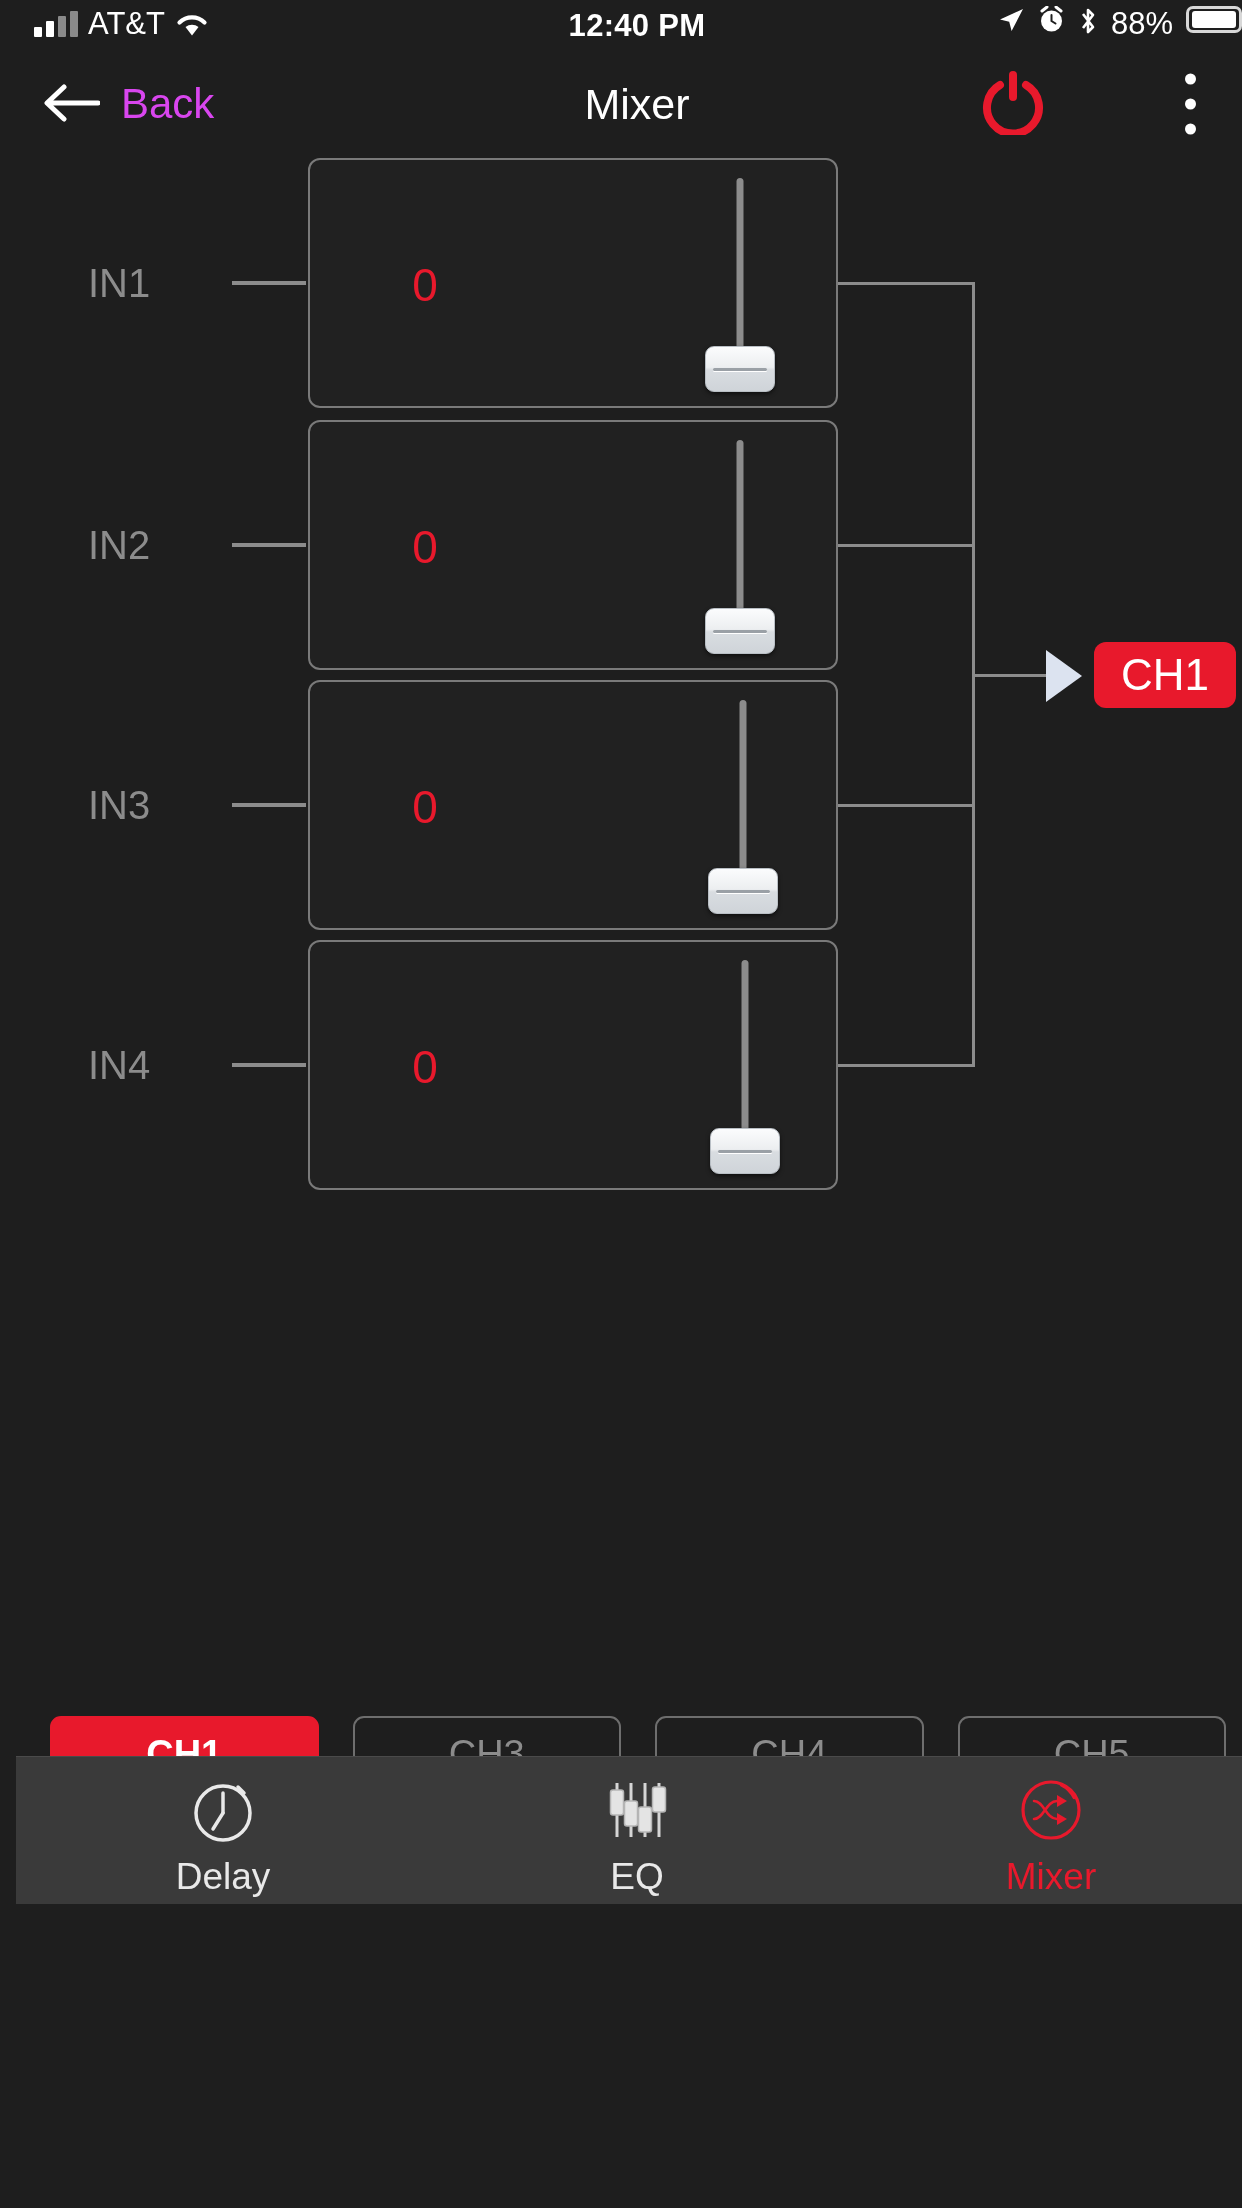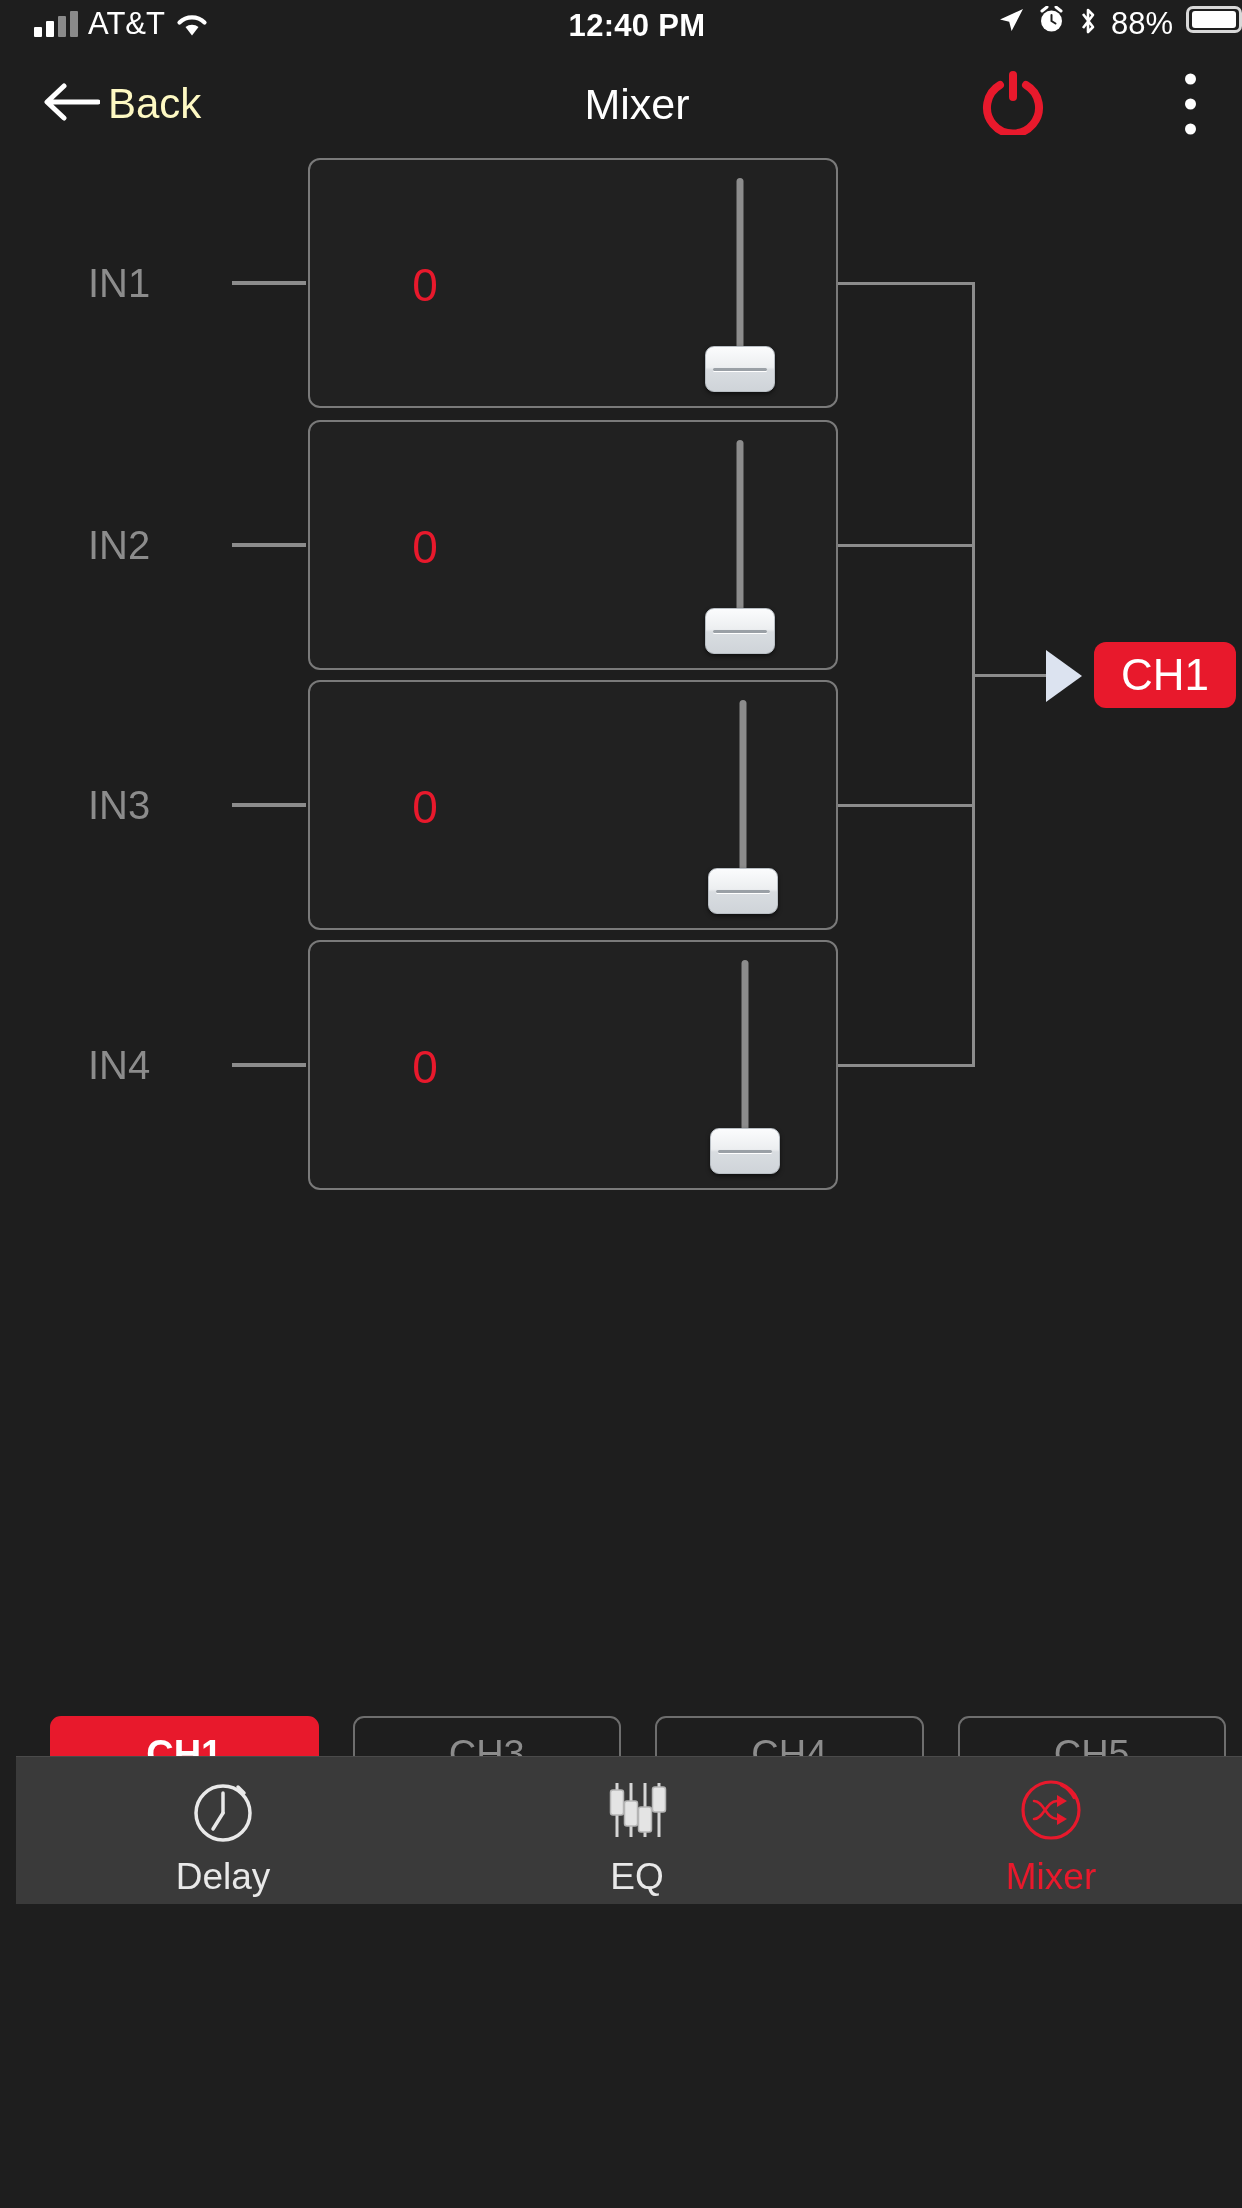--- a/index.html
+++ b/index.html
@@ -38,21 +38,21 @@
   .batt::after {
     content:""; position:absolute; right:-8px; top:9px; width:4px; height:10px;
     background:#d8d8d8; border-radius:0 2px 2px 0;
   }
   .batt b { display:block; height:17px; width:44px; margin-left:3px; background:#fff; border-radius:3px; }
 
   
   .navbar { position:absolute; top:58px; left:0; width:1242px; height:92px; }
   .back {
     position:absolute; left:26px; top:50%; transform:translateY(-50%);
-    display:flex; align-items:center; gap:8px; color:#fef9c3; cursor:pointer;
+    display:flex; align-items:flex-end; gap:21px; color:#d946ef; cursor:pointer;
   }
   .back-label { font-size:42px; font-weight:400; }
   .nav-title {
     position:absolute; left:0; width:1242px; top:50%; transform:translateY(-50%);
     text-align:center; color:#fff; font-size:43px; font-weight:400;
   }
   .power { position:absolute; right:212px; top:50%; transform:translateY(-50%); cursor:pointer; }
   .kebab {
     position:absolute; right:62px; top:50%; transform:translateY(-50%);
     display:flex; flex-direction:column; gap:14px; align-items:center; cursor:pointer;

